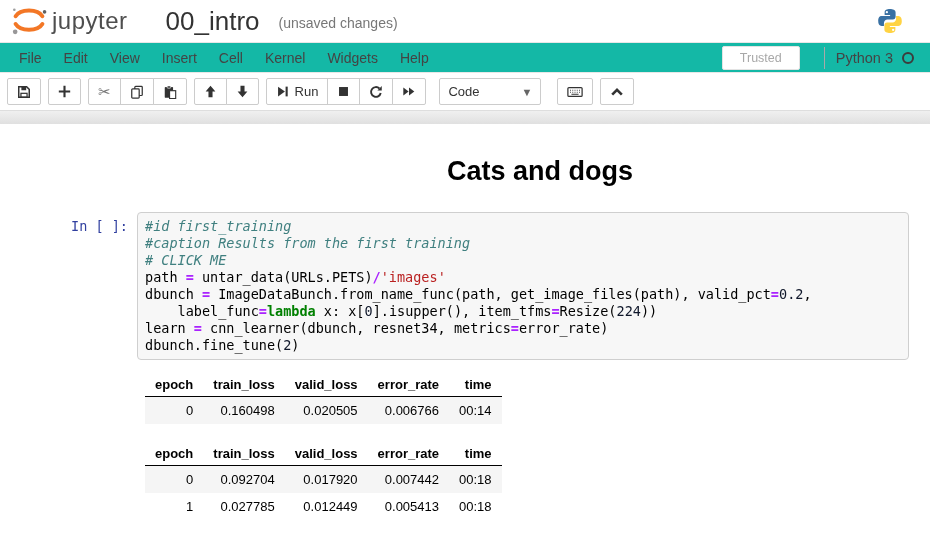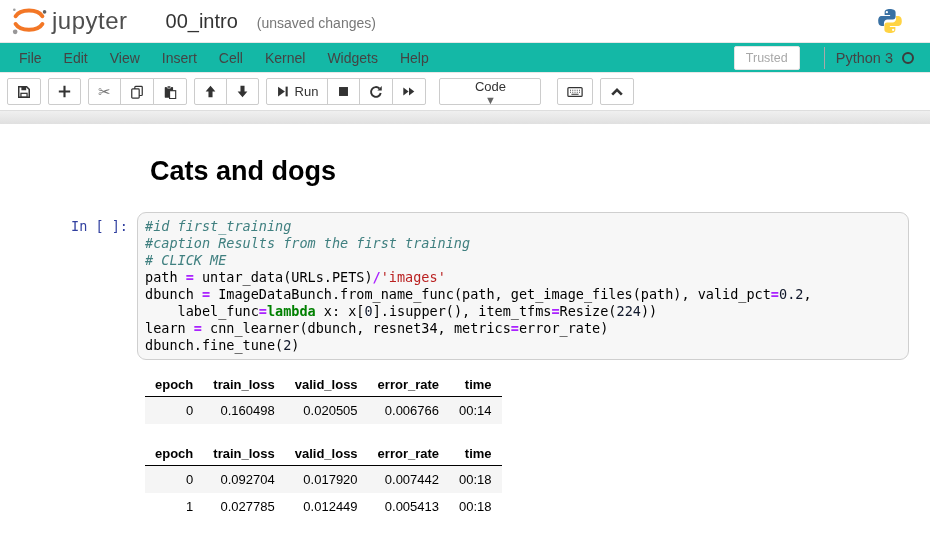--- a/index.html
+++ b/index.html
@@ -8,64 +8,64 @@
     width: 930px; height: 537px; overflow: hidden;
     background: #fff;
     font-family: "Liberation Sans", sans-serif;
     color: #333;
   }
 
   
   .header-top { display:flex; align-items:center; height:42px; padding:0 8px; background:#fff;gap:12px; }
   .logo { display:flex; align-items:center; margin-left:2px; cursor:pointer; }
   .logo-text { font-size:24px; color:#4e4e4e; margin-left:4px; letter-spacing:.5px; }
-  .nb-name { font-size:20px; color:#333; margin-left:26px; cursor:pointer; }
+  .nb-name { font-size:26px; color:#333; margin-left:26px; cursor:pointer; }
   .save-status { font-size:14px; color:#777; margin-left:7px; padding-top:4px; }
   .spacer { flex:1; }
   .python-logo { margin-right:18px; display:flex; align-items:center; }
   .logout-btn { border:1px solid #ccc; background:#fff; border-radius:2px; padding:7px 13px;
                 font-size:13px; color:#333; margin-right:2px; cursor:pointer; }
 
   
   .menubar { display:flex; align-items:center; height:31px; border-top:1px solid #e7e7e7;
              border-bottom:1px solid #e7e7e7; padding:0 8px; background:#14b8a6; }
   .menu-item { font-size:14px; color:#444; padding:0 11px; cursor:pointer; }
-  .trusted { border:1px solid #e3e3e3; color:#a8a8a8; font-size:12.5px; padding:4px 11px;
+  .trusted { border:1px solid #e3e3e3; color:#a8a8a8; font-size:12.5px; padding:4px 17px;
              border-radius:2px; margin-right:24px; background:#fff; }
   .kernel-divider { width:1px; height:22px; background:#a9a9a9; margin-right:11px; }
   .kernel-name { font-size:14.5px; color:#444; margin-right:9px; }
   .kernel-indicator { width:12px; height:12px; border:2px solid #3c3c3c; border-radius:50%; margin-right:8px; }
 
   
   .toolbar { display:flex; align-items:center; height:37px; padding:0 7px; background:#fff; }
   .btn-group { display:inline-flex; margin-right:7px; }
   .btn { height:27px; min-width:32px; display:inline-flex; align-items:center; justify-content:center;
          background:#fff; border:1px solid #ccc; padding:0 9px; font-size:13px; color:#333;
          cursor:pointer; border-radius:0; margin-left:-1px; }
   .btn-group .btn:first-child { border-radius:2px 0 0 2px; margin-left:0; }
   .btn-group .btn:last-child { border-radius:0 2px 2px 0; }
   .btn-group .btn:only-child { border-radius:2px; }
   .btn .lbl { margin-left:6px; }
   .glyph { font-size:14px; line-height:1; color:#444; }
   .celltype-select { height:27px; border:1px solid #ccc; border-radius:2px; background:#fff;
                      display:inline-flex; align-items:center; justify-content:space-between;
-                     width:102px; padding:0 8px; font-size:13px; color:#333; margin:0 16px 0 6px; cursor:pointer;flex-direction:column; }
+                     width:102px; padding:0 8px; font-size:13px; color:#333; margin:0 16px 0 6px; cursor:pointer; }
   .caret { color:#666; font-size:11px; }
 
   
   .header-shadow { height:14px; border-top:1px solid #dedede; background:linear-gradient(#f0f0f0,#e0e0e0); }
 
   
   .notebook { padding-top:32px; background:#fff; }
-  .heading { margin:0 0 0 150px; font-size:27px; font-weight:bold; color:#000; line-height:30px; }
+  .heading { margin:0 0 0 150px; font-size:27px; font-weight:bold; color:#000; line-height:30px;text-align:center; }
 
   .cell-row { display:flex; margin-top:26px; padding-right:21px; }
   .prompt { width:137px; text-align:right; padding-right:9px; padding-top:6px;
             font-family:"DejaVu Sans Mono", monospace; font-size:13.5px; color:#303F9F; flex:none; }
-  .input-box { flex:1; background:#f7f7f7; border:1px solid #cfcfcf; border-radius:9px; padding:5px 7px; }
+  .input-box { flex:1; background:#f7f7f7; border:1px solid #cfcfcf; border-radius:4px; padding:5px 7px; }
   .code { font-family:"DejaVu Sans Mono", monospace; font-size:13.5px; line-height:17px; color:#000; }
   .cl { white-space:pre; }
   .tok-com { color:#408080; font-style:italic; }
   .tok-kw  { color:#008000; font-weight:bold; }
   .tok-op  { color:#AA22FF; font-weight:bold; }
   .tok-str { color:#BA2121; }
   .tok-num { color:#0f172a; }
   .tok-pl  { color:#000; }
 
   .outputs { margin-left:145px; margin-top:13px; }

